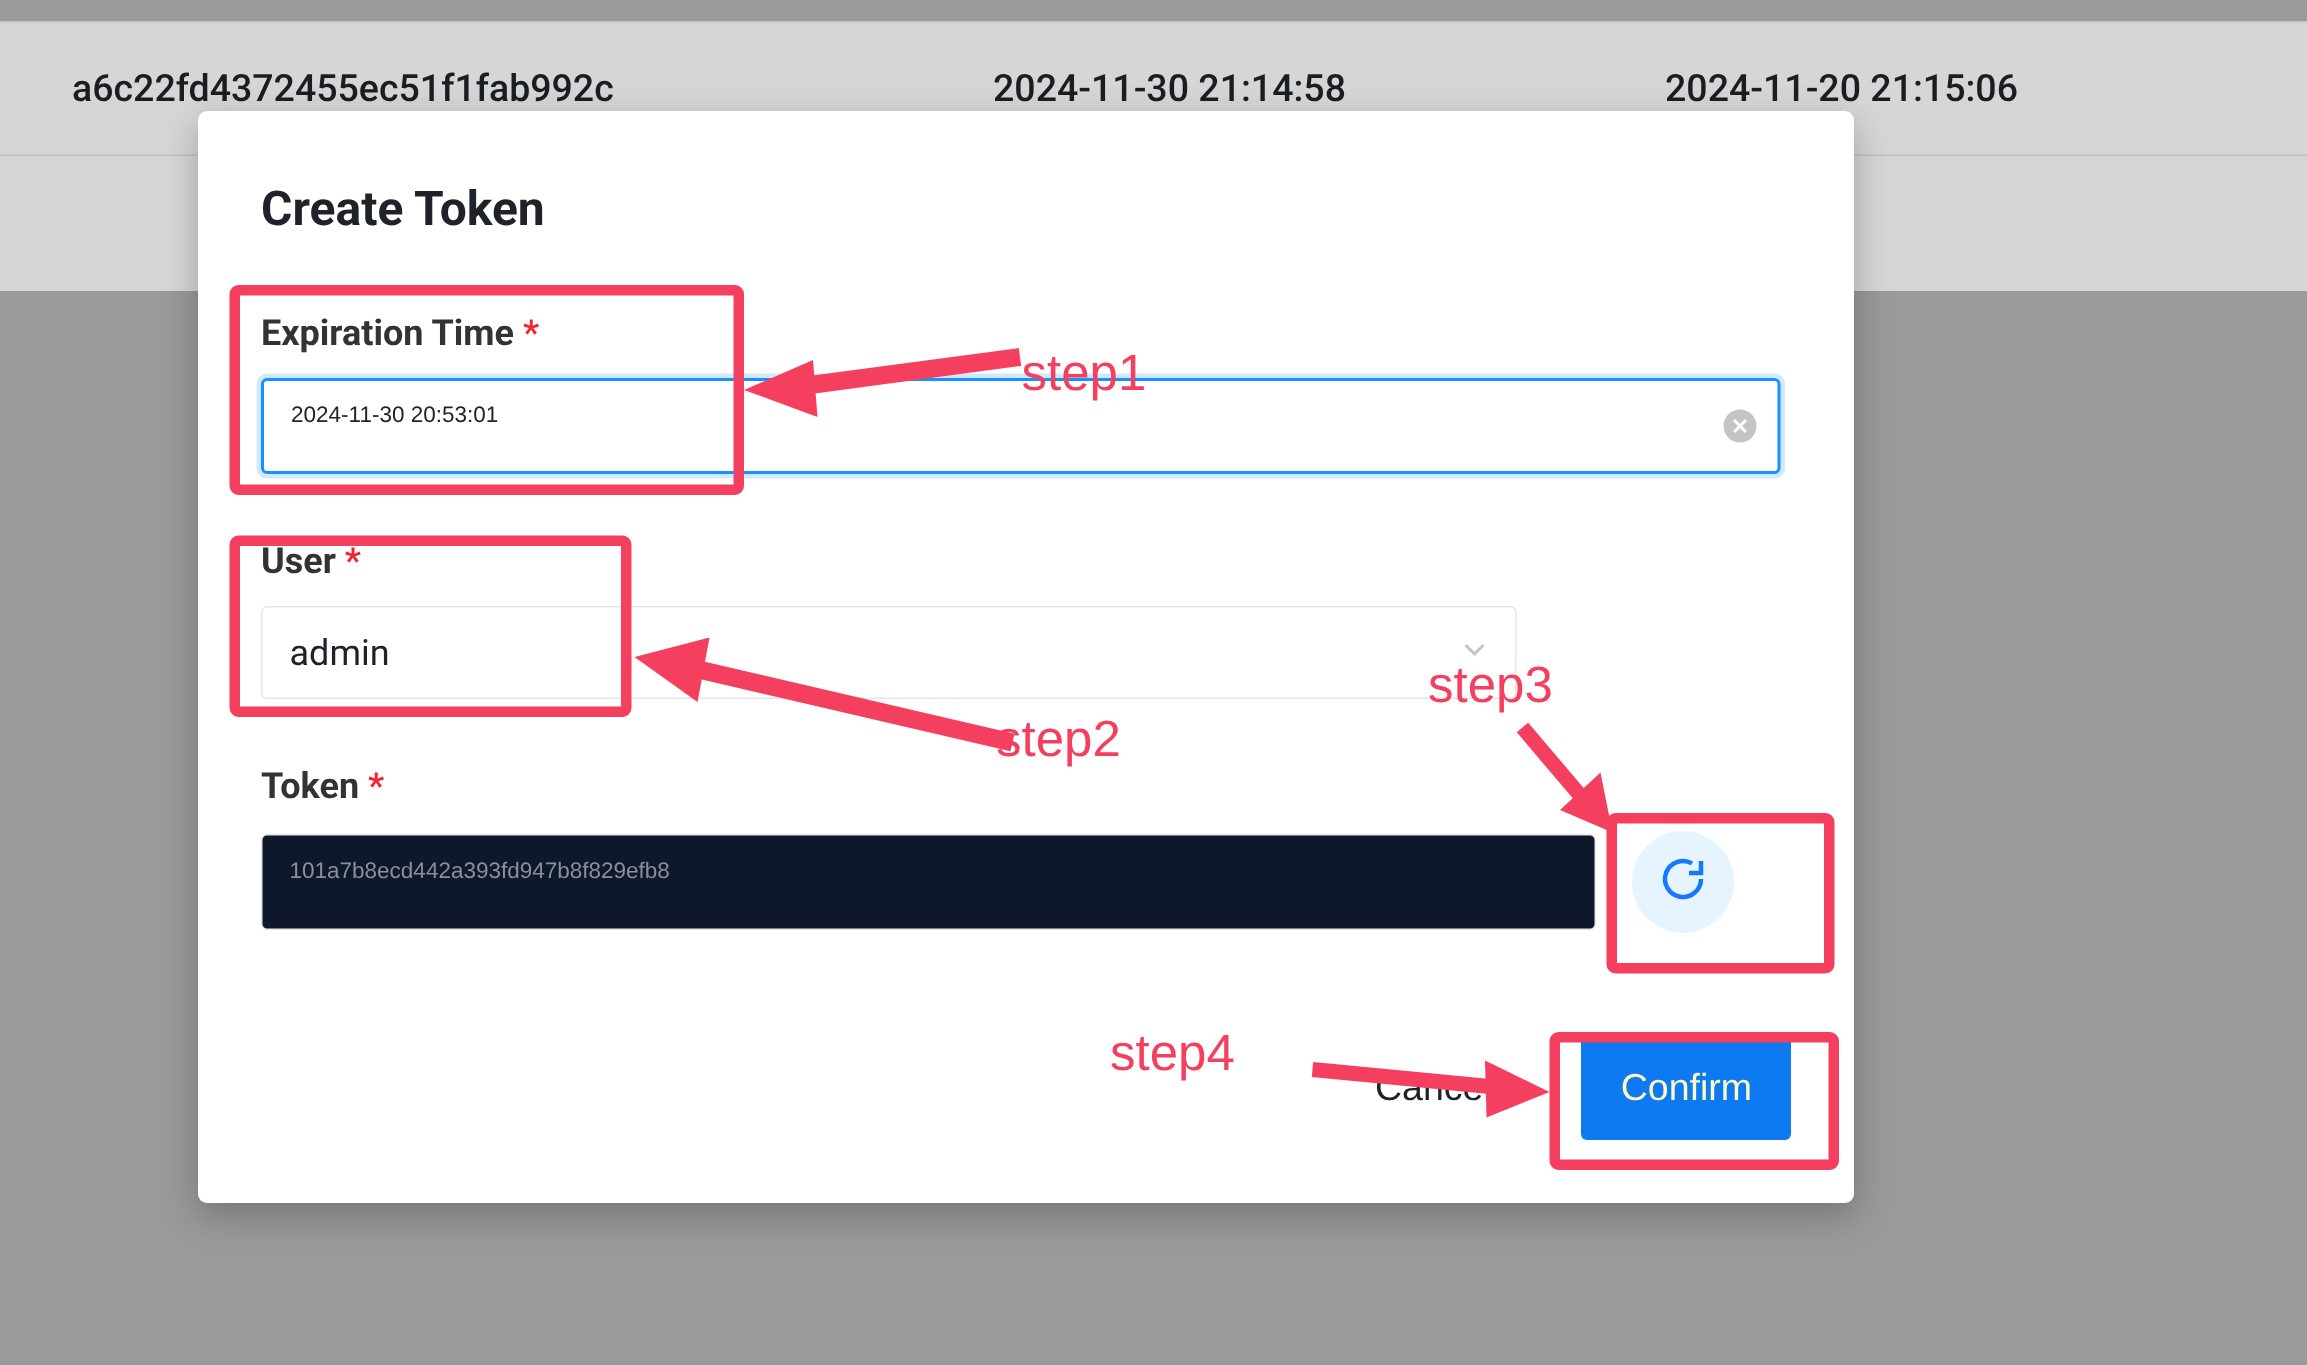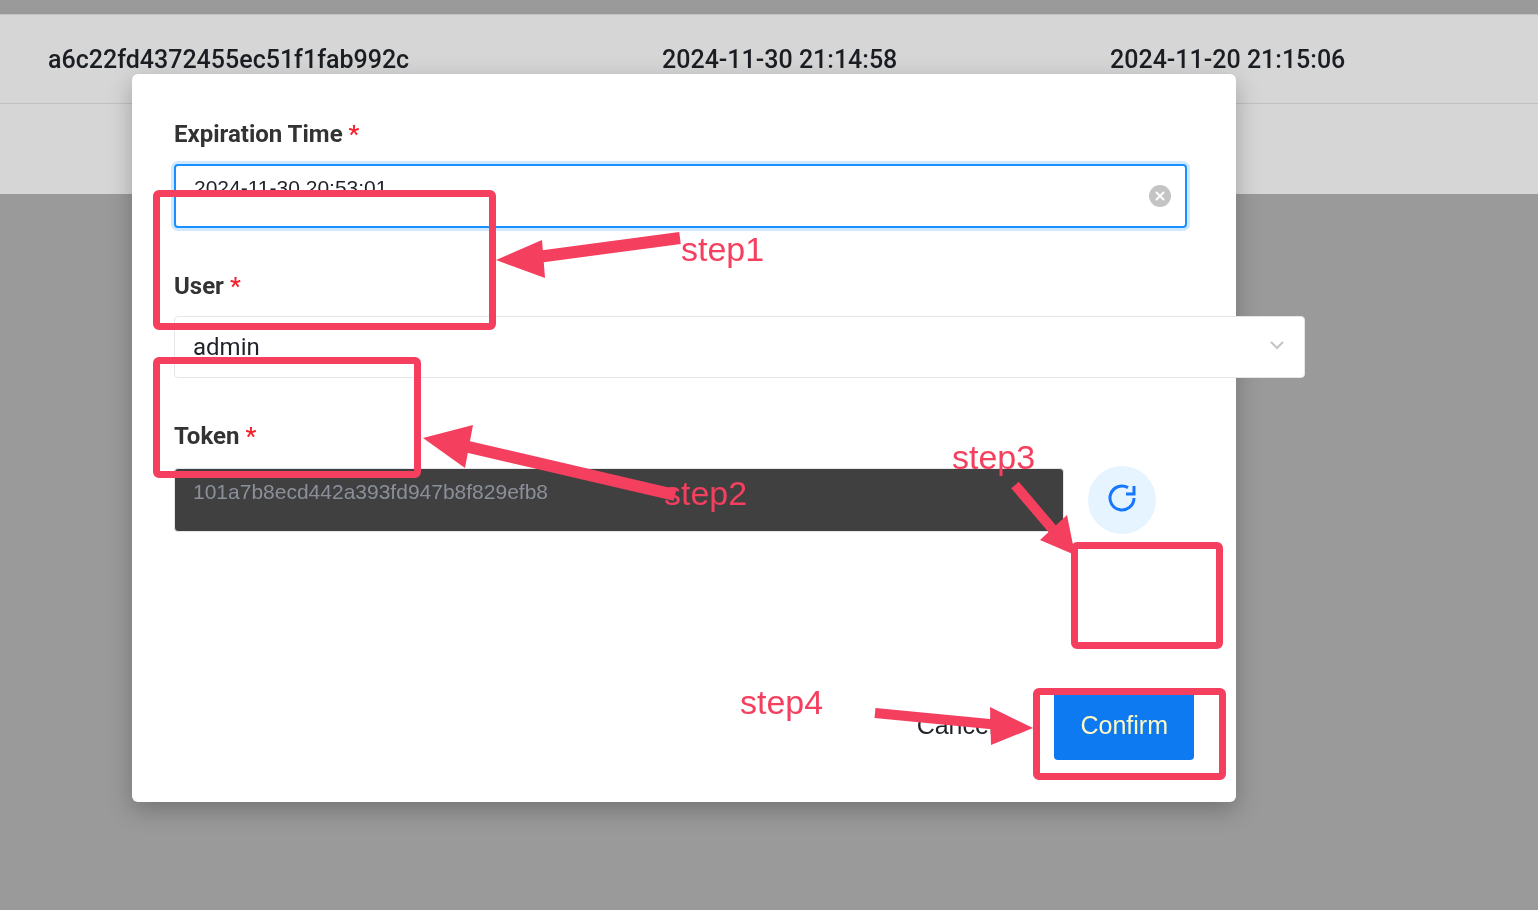--- a/index.html
+++ b/index.html
@@ -65,42 +65,42 @@
     .input-wrap {
       position: relative;
       width: 1013px;
       height: 64px;
     }
     .input {
       width: 100%; height: 100%;
       border: 2px solid #1890ff;
       border-radius: 4px;
       padding: 0 48px 16px 18px;
-      font-size: 21px;
+      font-size: 15px;
       color: #1f2329;
       outline: none;
       box-shadow: 0 0 0 3px rgba(24,144,255,0.2);
     }
     .input.readonly {
-      background: #404040;
+      background: #0f172a;
       border: 1px solid #e5e6eb;
       box-shadow: none;
       color: #8a8f99;
     }
     .clear-btn {
       position: absolute;
       right: 16px; top: 50%; transform: translateY(-50%);
       width: 22px; height: 22px; border-radius: 50%;
       background: #c4c4c4;
       display: flex; align-items: center; justify-content: center;
       cursor: pointer;
     }
     .clear-btn svg { width: 12px; height: 12px; stroke: #fff; stroke-width: 2; }
 
-    .select-wrap { width: 1131px; height: 62px; position: relative; }
+    .select-wrap { width: 837px; height: 62px; position: relative; }
     .select {
       width: 100%; height: 100%;
       border: 1px solid #e5e6eb;
       border-radius: 4px;
       display: flex; align-items: center;
       padding: 0 18px;
       font-size: 24px;
       color: #1f2329;
       background: #fff;
       cursor: pointer;
@@ -169,20 +169,21 @@
     <span class="cell-left">a6c22fd4372455ec51f1fab992c</span>
     <span class="cell-mid">2024-11-30 21:14:58</span>
     <span class="cell-right">2024-11-20 21:15:06</span>
   </div>
   <div class="bg-block"></div>
 </div>
 
 <div class="overlay"></div>
 
 <div class="modal">
+  <div class="modal-title">Create Token</div>
 
   <div class="form-group">
     <span class="form-label">Expiration Time</span><span class="required-star">*</span>
     <div class="input-wrap">
       <input class="input" type="text" value="2024-11-30 20:53:01" style="">
       <span class="clear-btn">
         <svg viewBox="0 0 12 12">
             <path d="M2 2 L10 10 M10 2 L2 10" fill="none"></path>
           </svg>
       </span>

